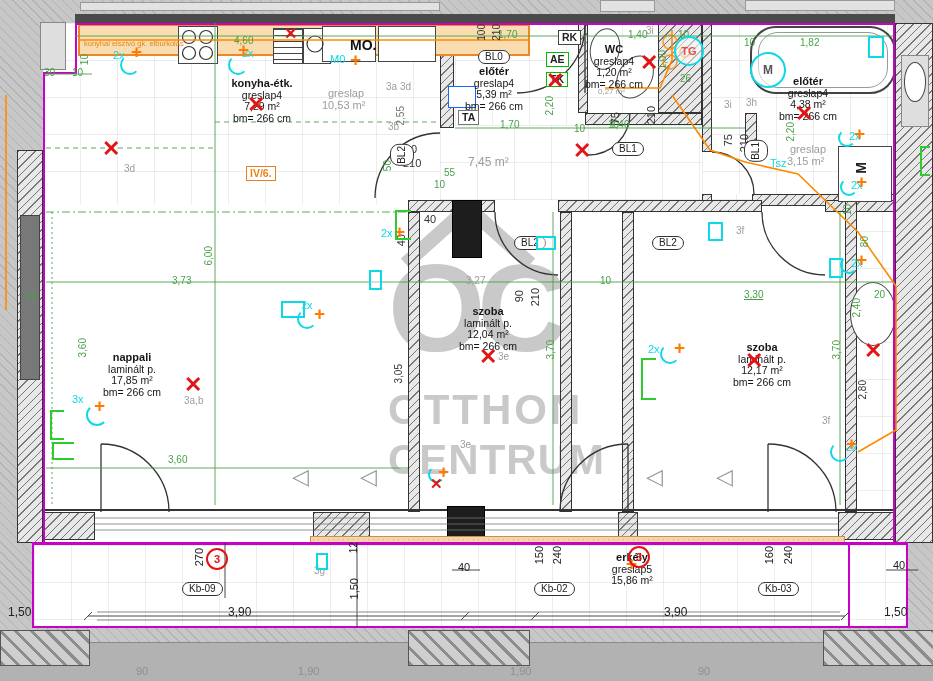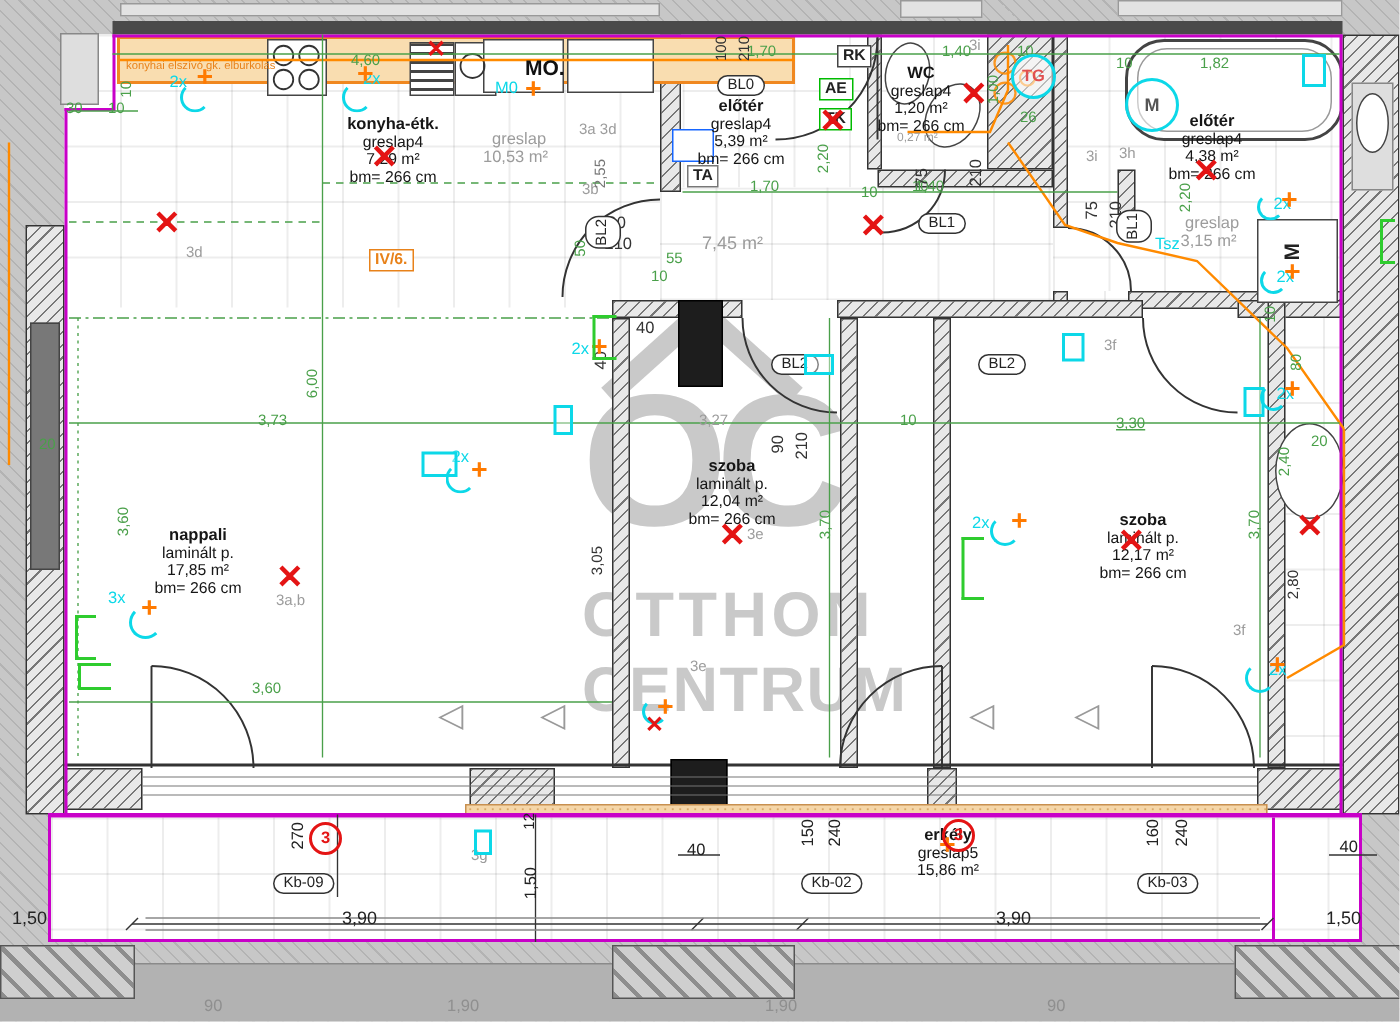--- a/index.html
+++ b/index.html
@@ -317,21 +317,21 @@
       <div class="it t" style="left: 787px; top: 156px; font-size: 11px; color: rgb(156, 156, 156);">3,15 m²</div>
       <div class="it t" style="left: 598px; top: 88px; font-size: 8px; color: rgb(156, 156, 156);">0,27 m²</div>
       <div class="it t" style="left: 746px; top: 98px; color: rgb(156, 156, 156);">3h</div>
       <div class="it t" style="left: 646px; top: 26px; color: rgb(156, 156, 156);">3i</div>
       <div class="it t" style="left: 724px; top: 100px; color: rgb(156, 156, 156);">3i</div>
       <div class="it t rot" style="left: 786px; top: 122px;">2,20</div>
       <div class="it t" style="left: 770px; top: 158px; font-size: 11px; color: rgb(12, 216, 232);">Tsz</div>
       <div class="it t" style="left: 172px; top: 276px;">3,73</div>
       <div class="it t" style="left: 466px; top: 276px; color: rgb(156, 156, 156);">3,27</div>
       <div class="it t" style="left: 600px; top: 276px;">10</div>
-      <div class="it t" style="left: 744px; top: 278px; text-decoration: underline;">3,30</div>
+      <div class="it t" style="left: 744px; top: 290px; text-decoration: underline;">3,30</div>
       <div class="it t" style="left: 874px; top: 290px;">20</div>
       <div class="it t" style="left: 26px; top: 292px;">20</div>
       <div class="it t rot" style="left: 204px; top: 246px;">6,00</div>
       <div class="it t rot" style="left: 78px; top: 338px;">3,60</div>
       <div class="it t" style="left: 168px; top: 455px;">3,60</div>
       <div class="it t rot" style="left: 394px; top: 364px; color: rgb(51, 51, 51);">3,05</div>
       <div class="it t rot" style="left: 546px; top: 340px;">3,70</div>
       <div class="it t rot" style="left: 832px; top: 340px;">3,70</div>
       <div class="it t rot" style="left: 858px; top: 380px; color: rgb(51, 51, 51);">2,80</div>
       <div class="it t rot" style="left: 860px; top: 236px;">80</div>

